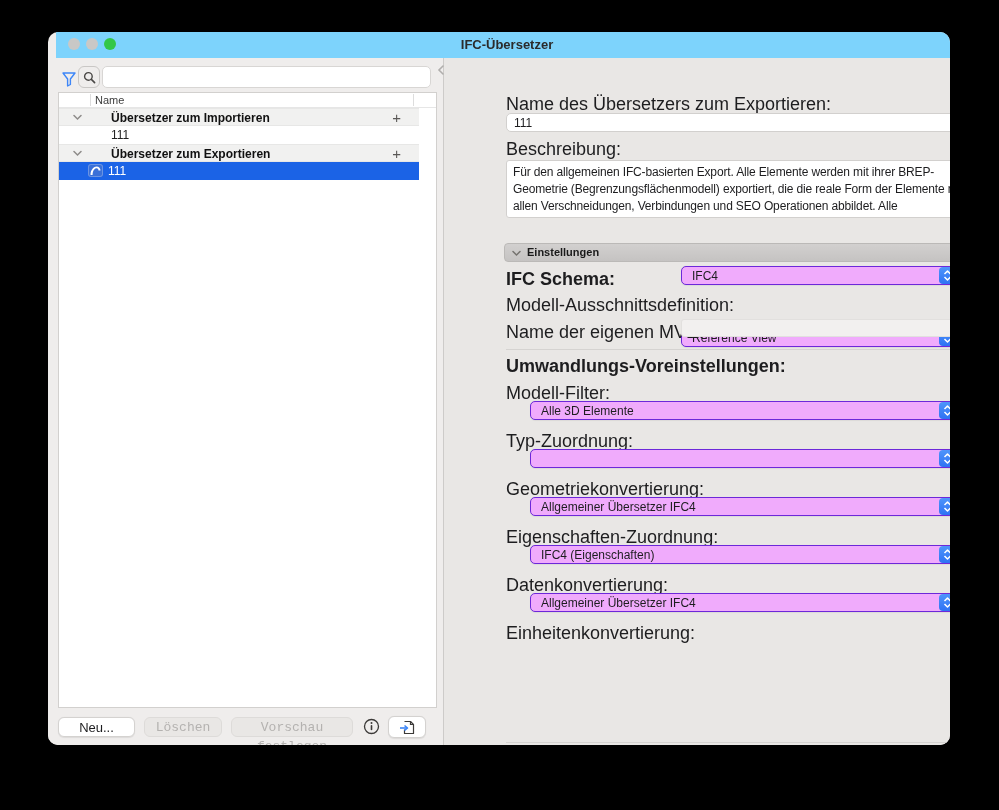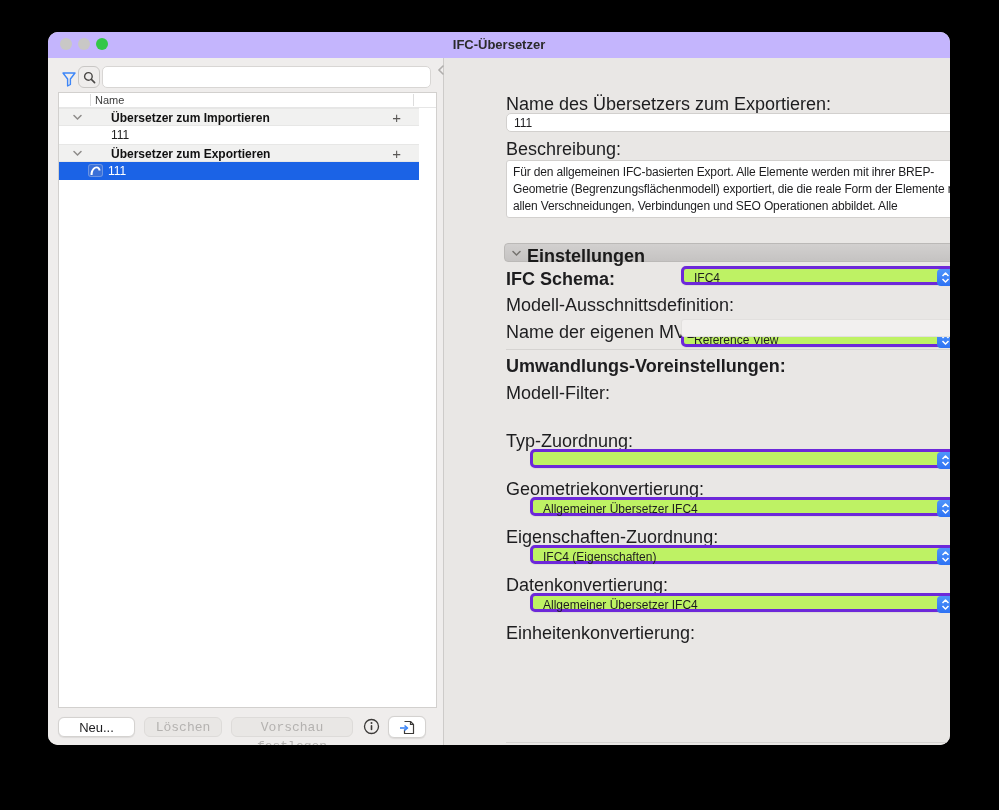--- a/index.html
+++ b/index.html
@@ -4,21 +4,21 @@
 <style>
   * { margin:0; padding:0; box-sizing:border-box; }
   html,body { width:999px; height:810px; background:#000; overflow:hidden;
     font-family:"Liberation Sans","DejaVu Sans",sans-serif; -webkit-font-smoothing:antialiased; }
   #screen { position:relative; width:999px; height:810px; background:#000; }
   #window { position:absolute; left:48px; top:32px; width:902px; height:713px;
     background:#efedec; border-radius:10px; overflow:hidden;
     box-shadow:0 25px 60px rgba(0,0,0,.65), 0 0 0 1px rgba(0,0,0,.35); }
 
   
-  #titlebar { position:absolute; left:0; top:0; width:100%; height:26px; background:#c4b5fd; }
+  #titlebar { position:absolute; left:8px; top:0; width:100%; height:26px; background:#7dd3fc; }
   .tl { position:absolute; top:6px; width:12px; height:12px; border-radius:50%; }
   #title { position:absolute; top:5px; width:100%; text-align:center; font-size:13px; font-weight:bold; color:#2b2b2b; }
 
   
   #left-panel  { position:absolute; left:0; top:26px; width:395px; height:687px; background:#efedec; }
   #splitter    { position:absolute; left:395px; top:26px; width:1px; height:687px; background:#cdcbc9; }
   #right-panel { position:absolute; left:396px; top:26px; width:506px; height:687px; background:#e9e7e5; }
 
   
   #filter-icon { position:absolute; left:14px; top:39px; width:14px; height:16px; }
@@ -55,23 +55,23 @@
   .field { position:absolute; background:#fff; border:1px solid #d2d0ce; border-radius:5px;
     font-size:12px; color:#1d1d1f; }
   .field .ftext { position:absolute; left:7px; top:2px; white-space:nowrap; }
   #desc-box { position:absolute; left:62px; top:102px; width:479px; height:58px; background:#fff;
     border:1px solid #d2d0ce; border-radius:3px; overflow:hidden; }
   #desc-text { position:absolute; left:6px; top:3px; width:458px; font-size:12px; letter-spacing:-.15px;
     line-height:17px; color:#1d1d1f; }
 
   #settings-bar { position:absolute; left:60px; top:185px; width:481px; height:19px; border-radius:4px;
     background:linear-gradient(#d2d0cf,#c5c3c2); border:1px solid #bbb9b7; }
-  #settings-bar .s-label { position:absolute; left:22px; top:2px; font-size:18px; font-weight:bold; color:#1a1a1a; }
-
-  .dropdown { position:absolute; height:19px; background:#bef264; border:3px solid #6d28d9; border-radius:5px;
+  #settings-bar .s-label { position:absolute; left:22px; top:2px; font-size:11px; font-weight:bold; color:#1a1a1a; }
+
+  .dropdown { position:absolute; height:19px; background:#f0abfc; border:1px solid #6d28d9; border-radius:5px;
     box-shadow:0 .5px 1px rgba(0,0,0,.06); }
   .dropdown .dtext { position:absolute; left:10px; top:2px; font-size:12px; color:#1d1d1f; white-space:nowrap; }
   .stepper { position:absolute; right:1px; top:0px; width:17px; height:17px; border-radius:4px;
     background:linear-gradient(#4e95fb,#2e72f3); display:flex; align-items:center; justify-content:center; }
   .info-btn { position:absolute; width:17px; height:17px; }
   .mvd-input { position:absolute; background:#f2f0ef; border:1px solid #e2e0de; border-radius:3px; }
   .divider { position:absolute; height:1px; background:#d5d3d1; }
 
   svg { display:block; }
 </style>
@@ -206,20 +206,29 @@
     </div>
 
     <div class="lab" style="left:62px; top:264px;">Name der eigenen MVD:</div>
     <div class="mvd-input" style="left:237px; top:261px; width:277px; height:18px;"></div>
 
     <div class="divider" style="left:62px; top:291px; width:479px;"></div>
 
     <div class="lab bold" style="left:62px; top:298px;">Umwandlungs-Voreinstellungen:</div>
 
     <div class="lab" style="left:62px; top:325px;">Modell-Filter:</div>
+    <div class="dropdown" style="left:86px; top:343px; width:428px;">
+      <span class="dtext">Alle 3D Elemente</span>
+      <span class="stepper">
+        <svg width="9" height="11" viewBox="0 0 9 11">
+          <polyline points="1.5,4 4.5,1 7.5,4" fill="none" stroke="#fff" stroke-width="1.5" stroke-linejoin="round"></polyline>
+          <polyline points="1.5,7 4.5,10 7.5,7" fill="none" stroke="#fff" stroke-width="1.5" stroke-linejoin="round"></polyline>
+        </svg>
+      </span>
+    </div>
 
     <div class="lab" style="left:62px; top:373px;">Typ-Zuordnung:</div>
     <div class="dropdown" style="left:86px; top:391px; width:428px;">
       <span class="stepper">
         <svg width="9" height="11" viewBox="0 0 9 11">
           <polyline points="1.5,4 4.5,1 7.5,4" fill="none" stroke="#fff" stroke-width="1.5" stroke-linejoin="round"></polyline>
           <polyline points="1.5,7 4.5,10 7.5,7" fill="none" stroke="#fff" stroke-width="1.5" stroke-linejoin="round"></polyline>
         </svg>
       </span>
     </div>

